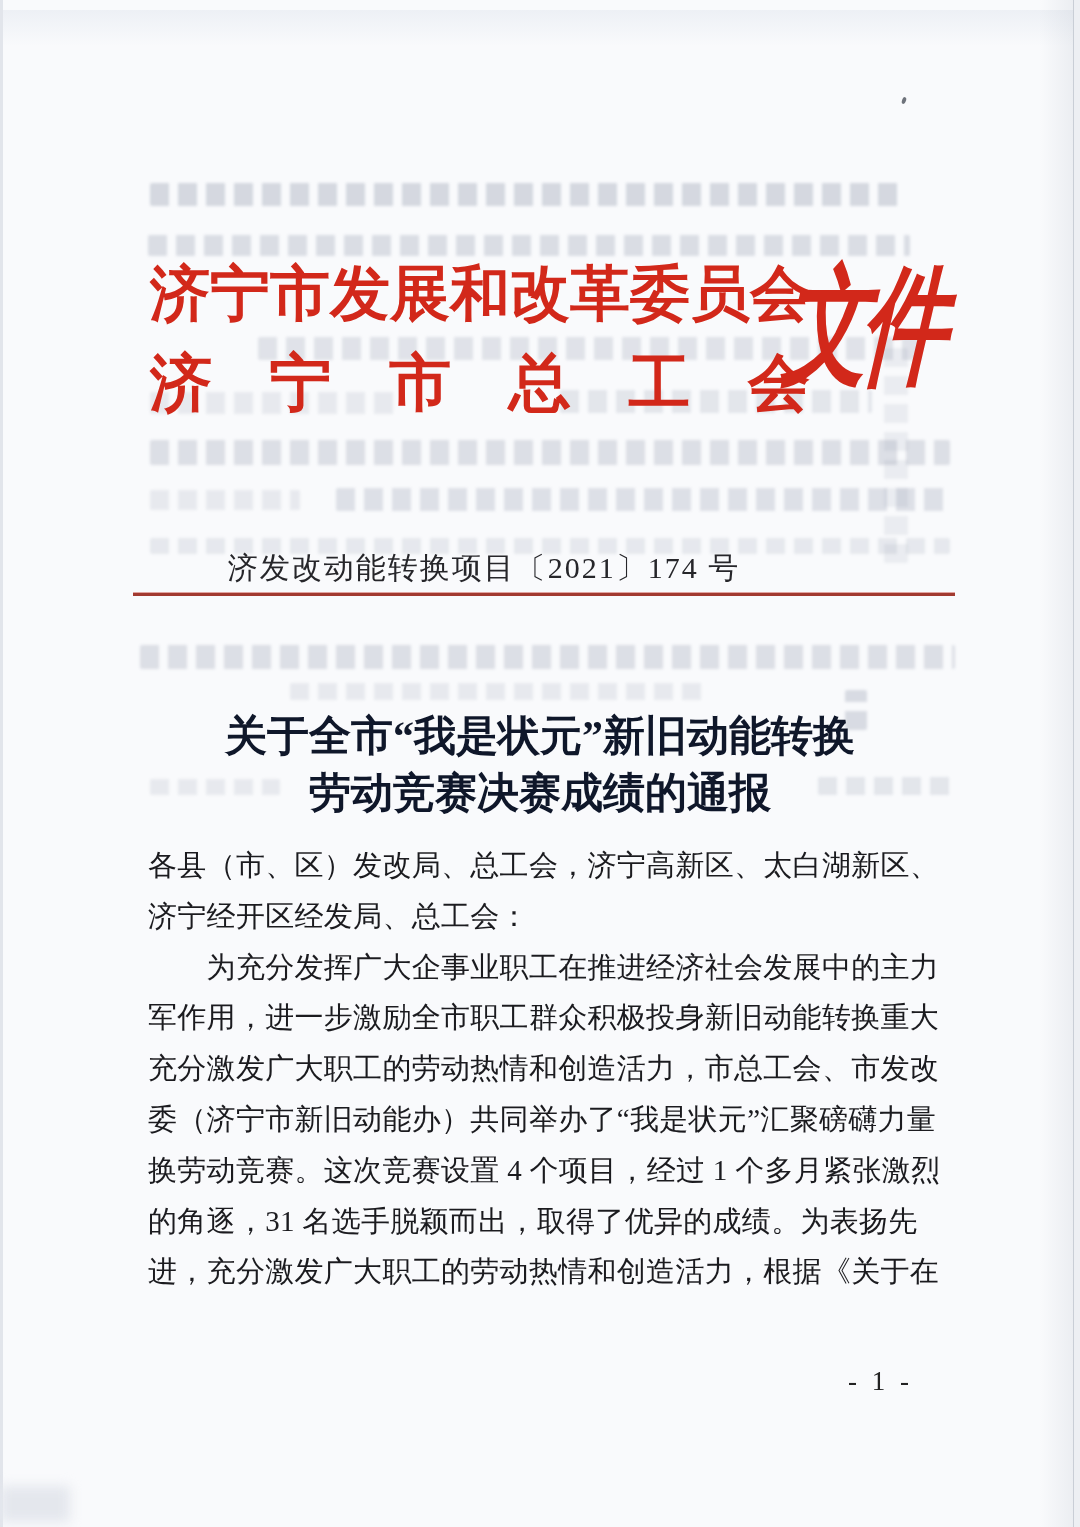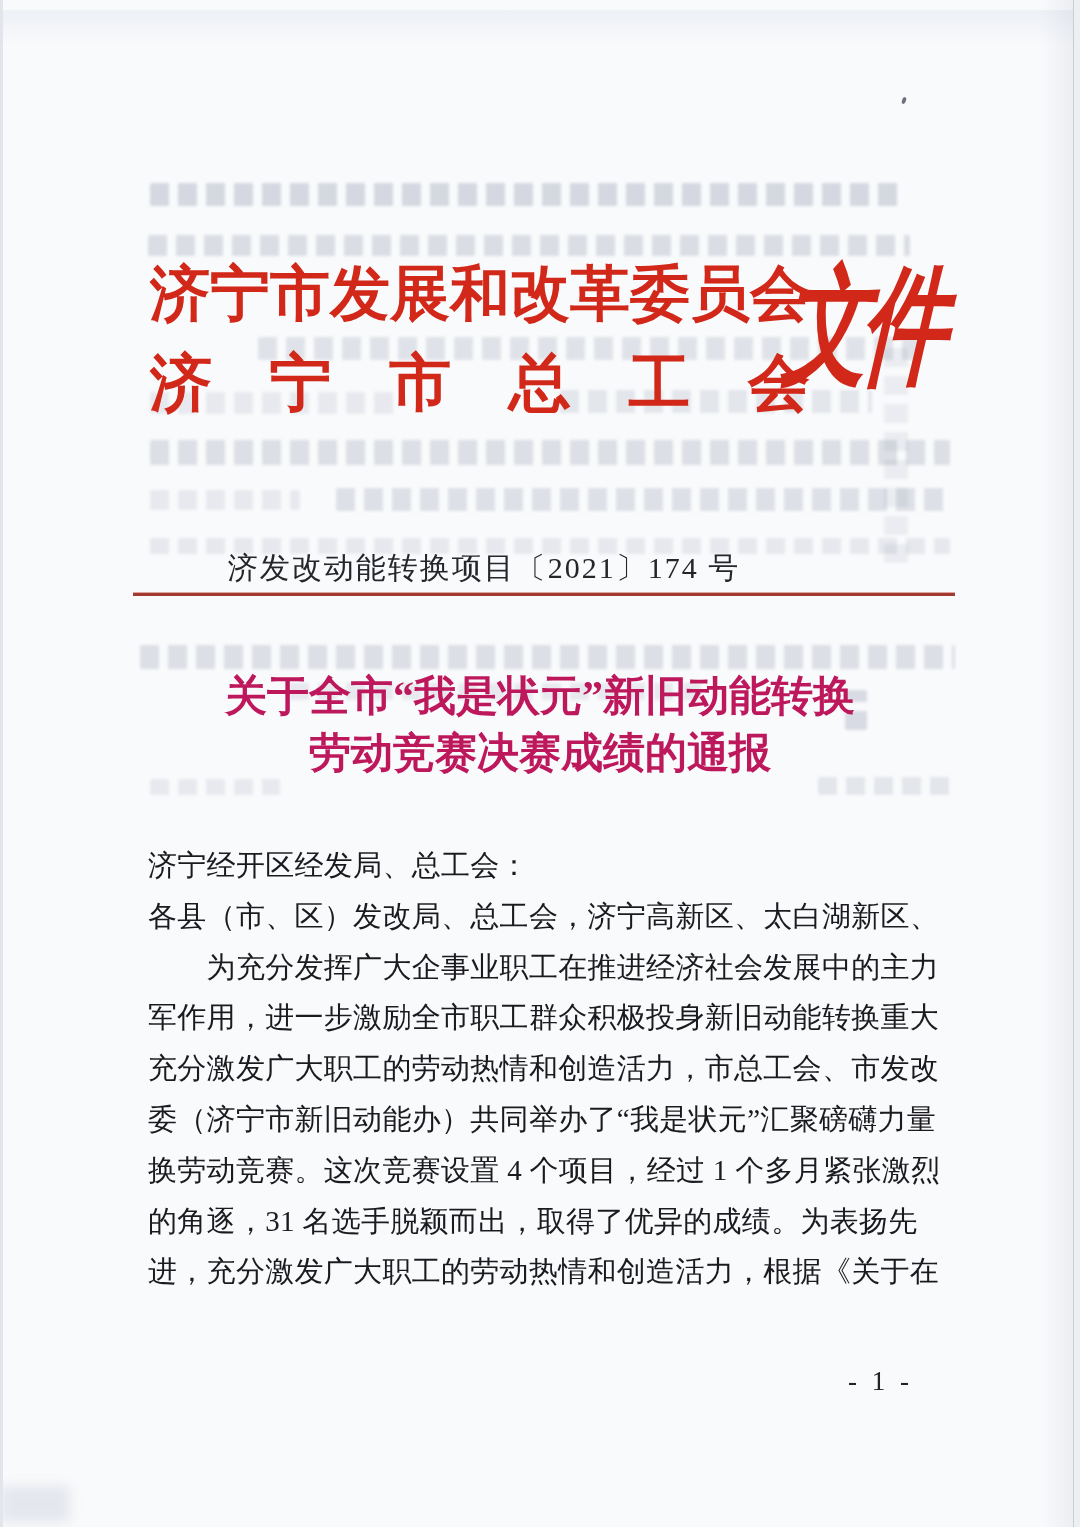--- a/index.html
+++ b/index.html
@@ -36,22 +36,22 @@
   [data-char-justify]{display:flex;justify-content:space-between;}
   .stamp{position:absolute;left:806px;top:262px;color:var(--accent-red);
     font-size:86px;font-weight:900;line-height:1;white-space:nowrap;
     letter-spacing:-8px;transform:skewX(-13deg) scaleY(1.5);transform-origin:0 0;}
   .doc-number{position:absolute;left:0;top:548px;width:1080px;text-align:center;
     font-size:30px;color:#26262a;letter-spacing:2px;transform:translateX(-56px);
     white-space:nowrap;}
   .red-rule{position:absolute;left:133px;top:593px;width:822px;height:3px;
     background:var(--rule-red);box-shadow:0 -1px 0 rgba(205,95,85,.55);}
   
-  .title{position:absolute;left:60px;top:668px;width:960px;text-align:center;
-    color:#be185d;font-weight:800;font-size:42px;line-height:57px;}
+  .title{position:absolute;left:60px;top:708px;width:960px;text-align:center;
+    color:#0f172a;font-weight:800;font-size:42px;line-height:57px;}
   
   .body-text{position:absolute;left:148px;top:840px;width:800px;
     font-size:29px;line-height:50.8px;color:#1b1b1f;letter-spacing:.3px;}
   .body-line{white-space:nowrap;}
   .page-number{position:absolute;left:848px;top:1366px;font-size:27px;color:#222;
     letter-spacing:4px;white-space:nowrap;}
 </style>
 </head>
 <body>
 
@@ -95,22 +95,22 @@
 
   <div class="doc-number">济发改动能转换项目〔2021〕174 号</div>
   <div class="red-rule"></div>
 
   <div class="title">
     <div>关于全市“我是状元”新旧动能转换</div>
     <div>劳动竞赛决赛成绩的通报</div>
   </div>
 
   <div class="body-text">
+    <div class="body-line">各县（市、区）发改局、总工会，济宁高新区、太白湖新区、</div>
     <div class="body-line">济宁经开区经发局、总工会：</div>
-    <div class="body-line">各县（市、区）发改局、总工会，济宁高新区、太白湖新区、</div>
     <div class="body-line">　　为充分发挥广大企事业职工在推进经济社会发展中的主力</div>
     <div class="body-line">军作用，进一步激励全市职工群众积极投身新旧动能转换重大</div>
     <div class="body-line">充分激发广大职工的劳动热情和创造活力，市总工会、市发改</div>
     <div class="body-line">委（济宁市新旧动能办）共同举办了“我是状元”汇聚磅礴力量</div>
     <div class="body-line">换劳动竞赛。这次竞赛设置 4 个项目，经过 1 个多月紧张激烈</div>
     <div class="body-line">的角逐，31 名选手脱颖而出，取得了优异的成绩。为表扬先</div>
     <div class="body-line">进，充分激发广大职工的劳动热情和创造活力，根据《关于在</div>
   </div>
 
   <div class="page-number">- 1 -</div>

